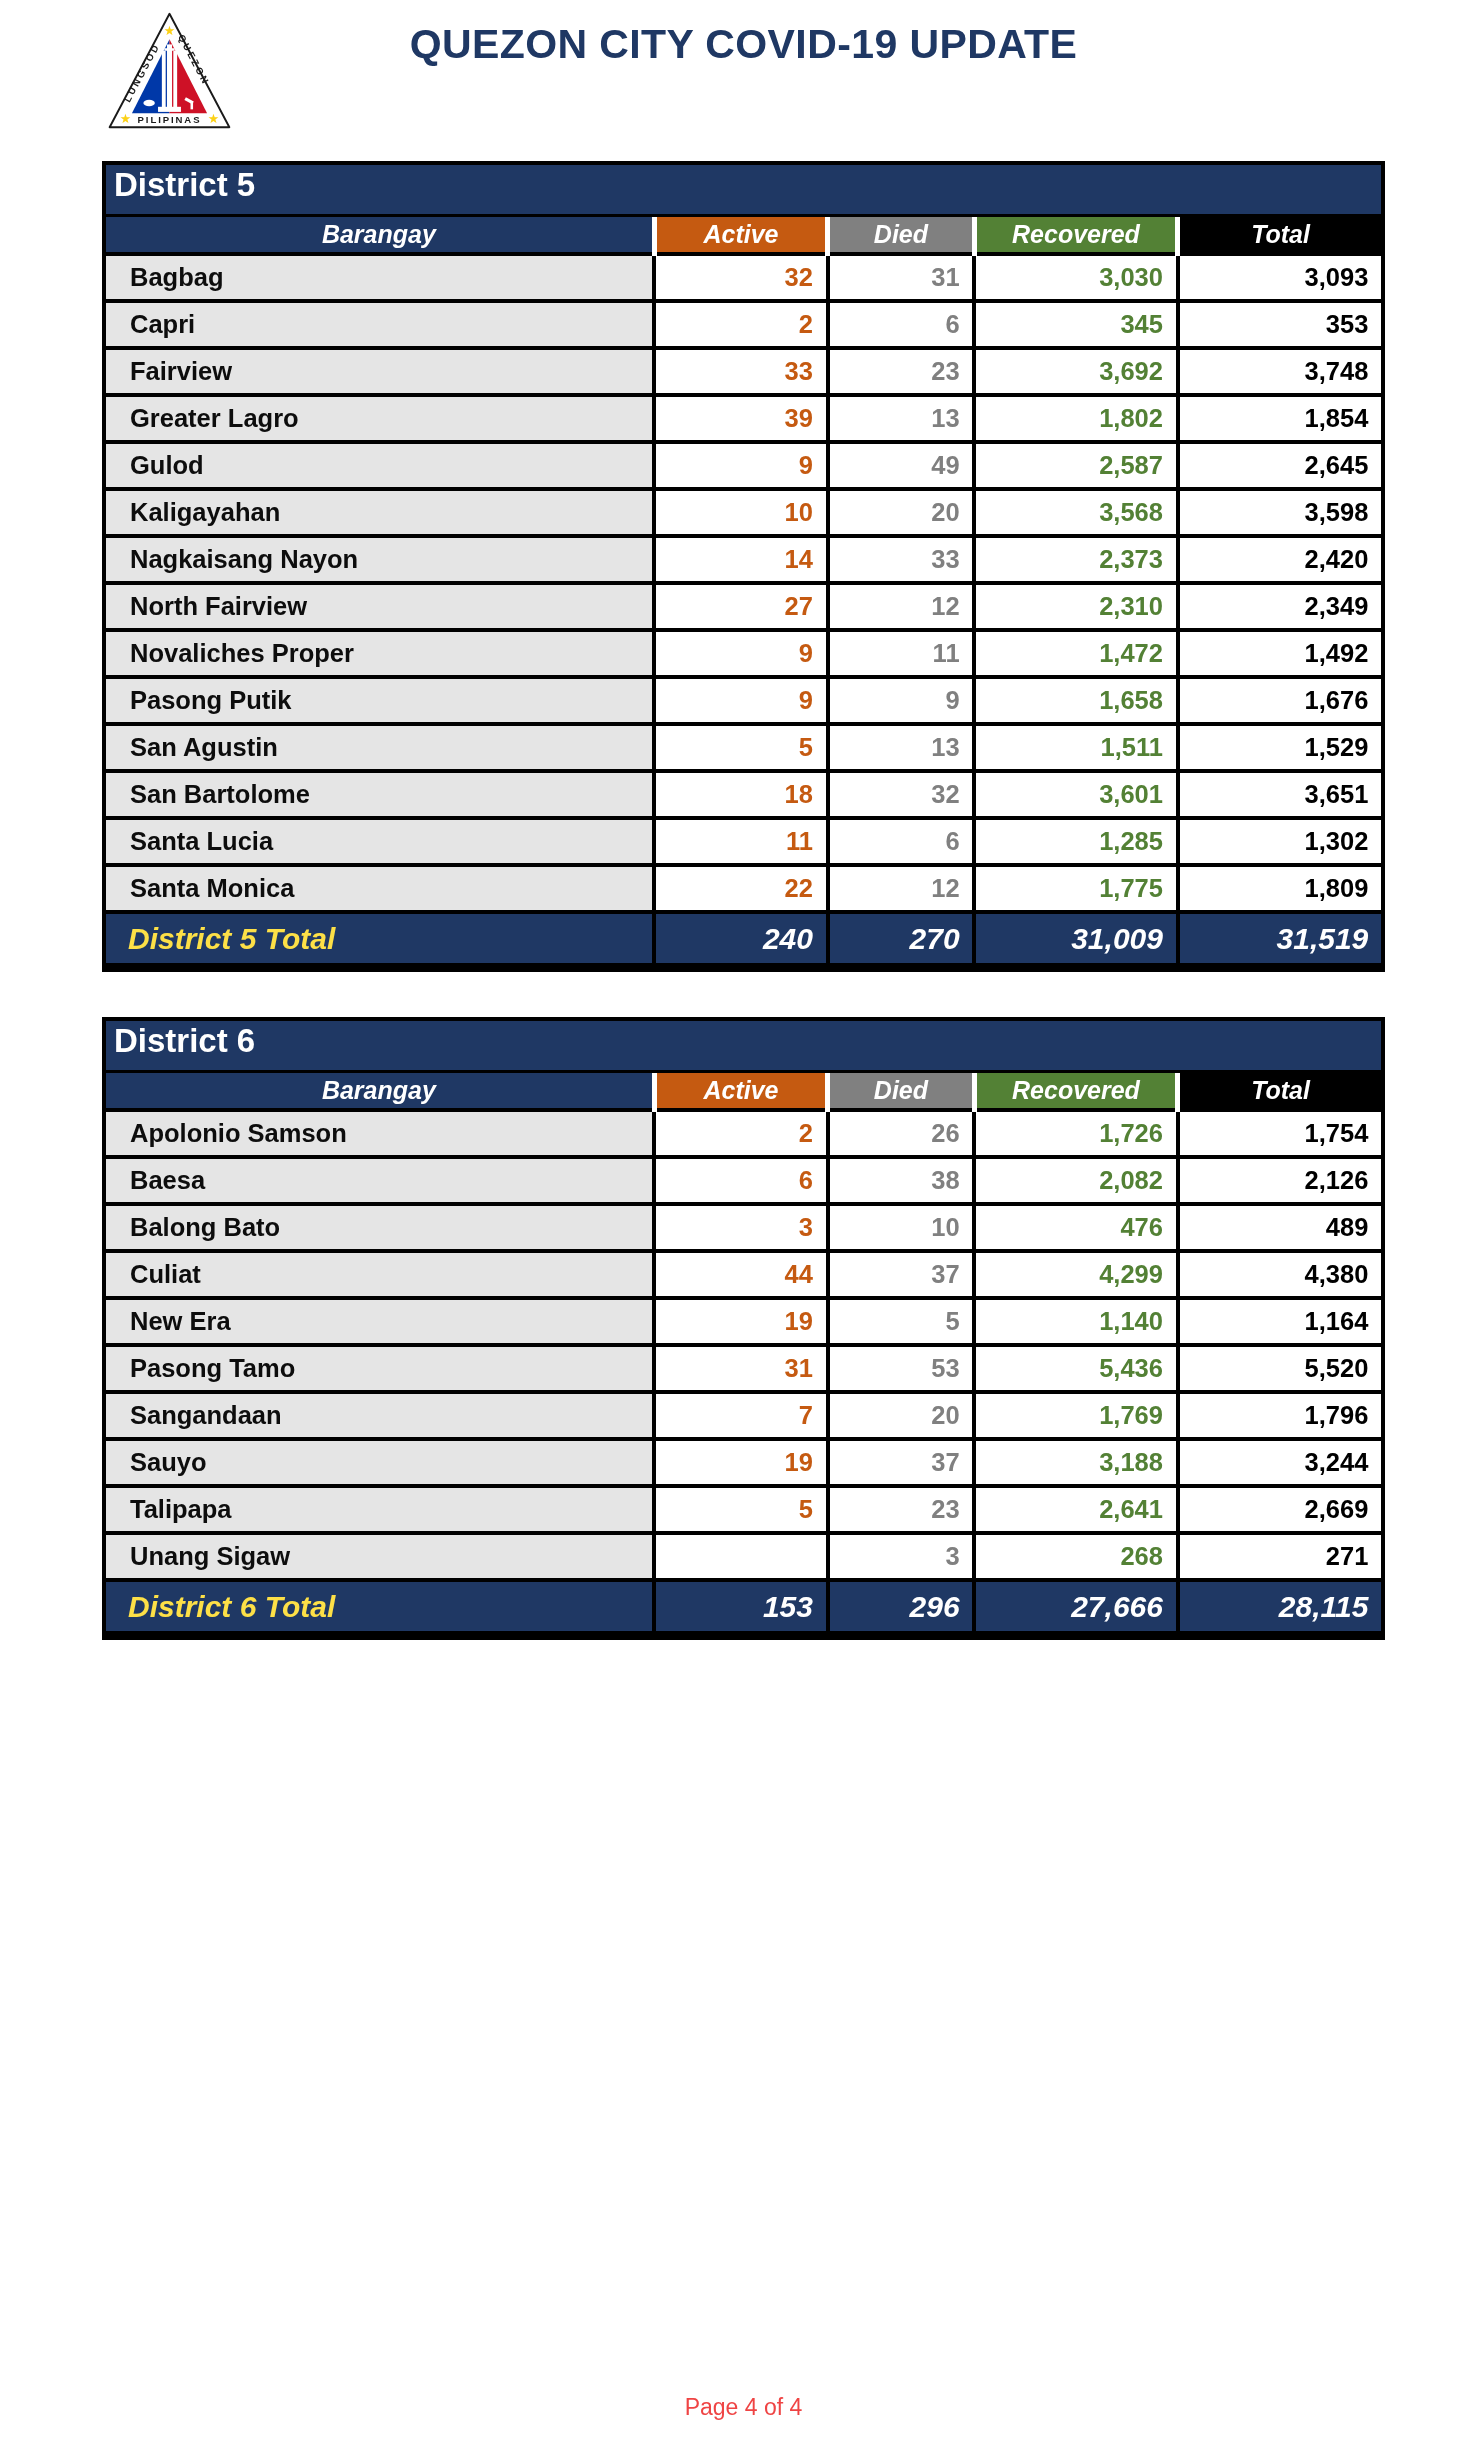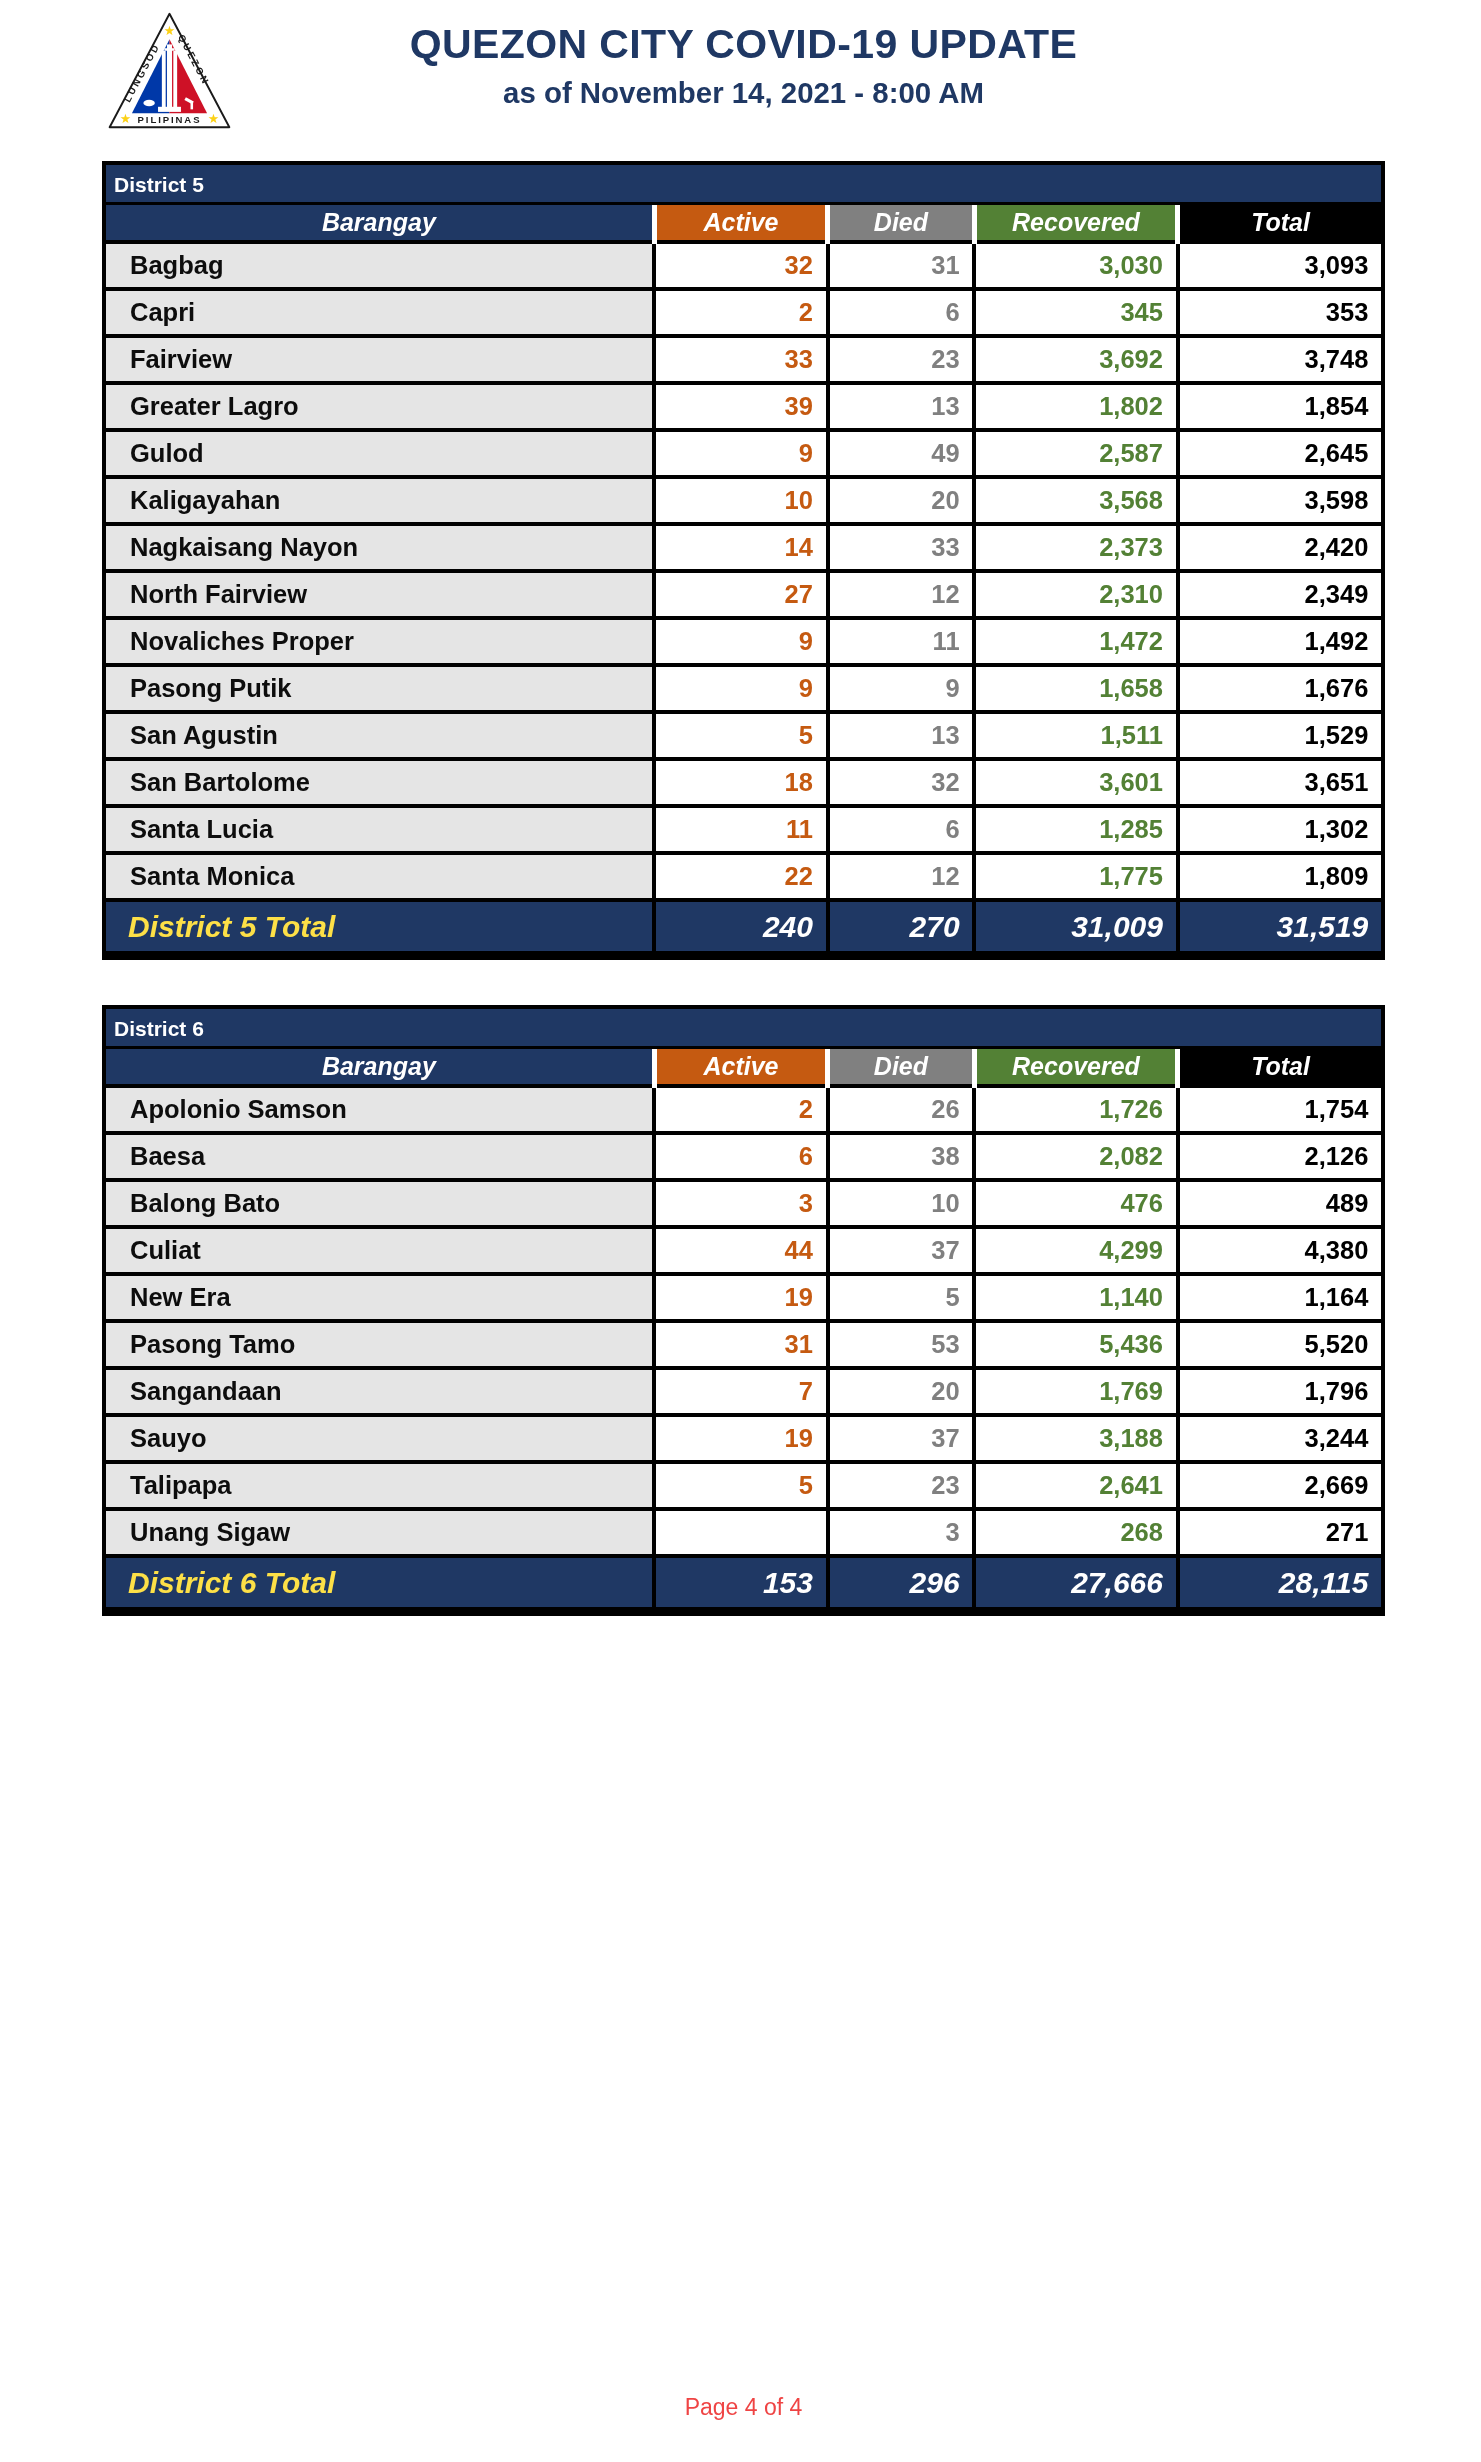--- a/index.html
+++ b/index.html
@@ -15,22 +15,22 @@
   .sub-title  { color:#1F3864; font-size:29.4px; font-weight:bold; margin-top:8px; }
 
   .district {
     margin-left:102px; width:1283px; background:#fff;
     border:4.8px solid #000; border-bottom-width:9.6px;
   }
   .district.first { margin-top:24px; }
   .district.second { margin-top:45px; }
 
   .district-title {
-    height:40px; line-height:40px; background:#1F3864; color:#fff;
-    font-size:21px; font-weight:bold; padding-left:8px;
+    height:52px; line-height:40px; background:#1F3864; color:#fff;
+    font-size:33px; font-weight:bold; padding-left:8px;
     border-bottom:3.2px solid #000;
   }
   table { width:100%; border-collapse:collapse; table-layout:fixed;border-radius:22px; }
   thead th {
     height:37px; font-size:25px; font-style:italic; font-weight:bold;
     color:#fff; text-align:center; border:none; border-left:5.6px solid #fff;
   }
   thead th:first-child { border-left:none; }
   .h-barangay  { background:#1F3864; }
   .h-active    { background:#C55A11; }
@@ -85,21 +85,20 @@
       <rect x="133" y="144" width="4" height="12" fill="#ffffff"></rect>
       <text x="100" y="40" text-anchor="middle" font-size="20" fill="#FCD116">★</text>
       <text x="31" y="178" text-anchor="middle" font-size="20" fill="#FCD116">★</text>
       <text x="169" y="178" text-anchor="middle" font-size="20" fill="#FCD116">★</text>
       <text transform="translate(37,146) rotate(-62)" font-size="15" font-weight="bold" letter-spacing="4" fill="#1a1a1a">LUNGSOD</text>
       <text transform="translate(113,42) rotate(62)" font-size="15" font-weight="bold" letter-spacing="4" fill="#1a1a1a">QUEZON</text>
       <text x="100" y="177" text-anchor="middle" font-size="15" font-weight="bold" letter-spacing="3" fill="#1a1a1a">PILIPINAS</text>
     </svg>
     <div class="titles">
       <div class="main-title">QUEZON CITY COVID-19 UPDATE</div>
-      <div class="sub-title">as of November 14, 2021 - 8:00 AM</div>
     </div>
   </header>
 
   <section class="district first">
     <div class="district-title">District 5</div>
     <table>
       <colgroup>
         <col style="width:43%">
           <col style="width:13.6%">
           <col style="width:11.5%">

